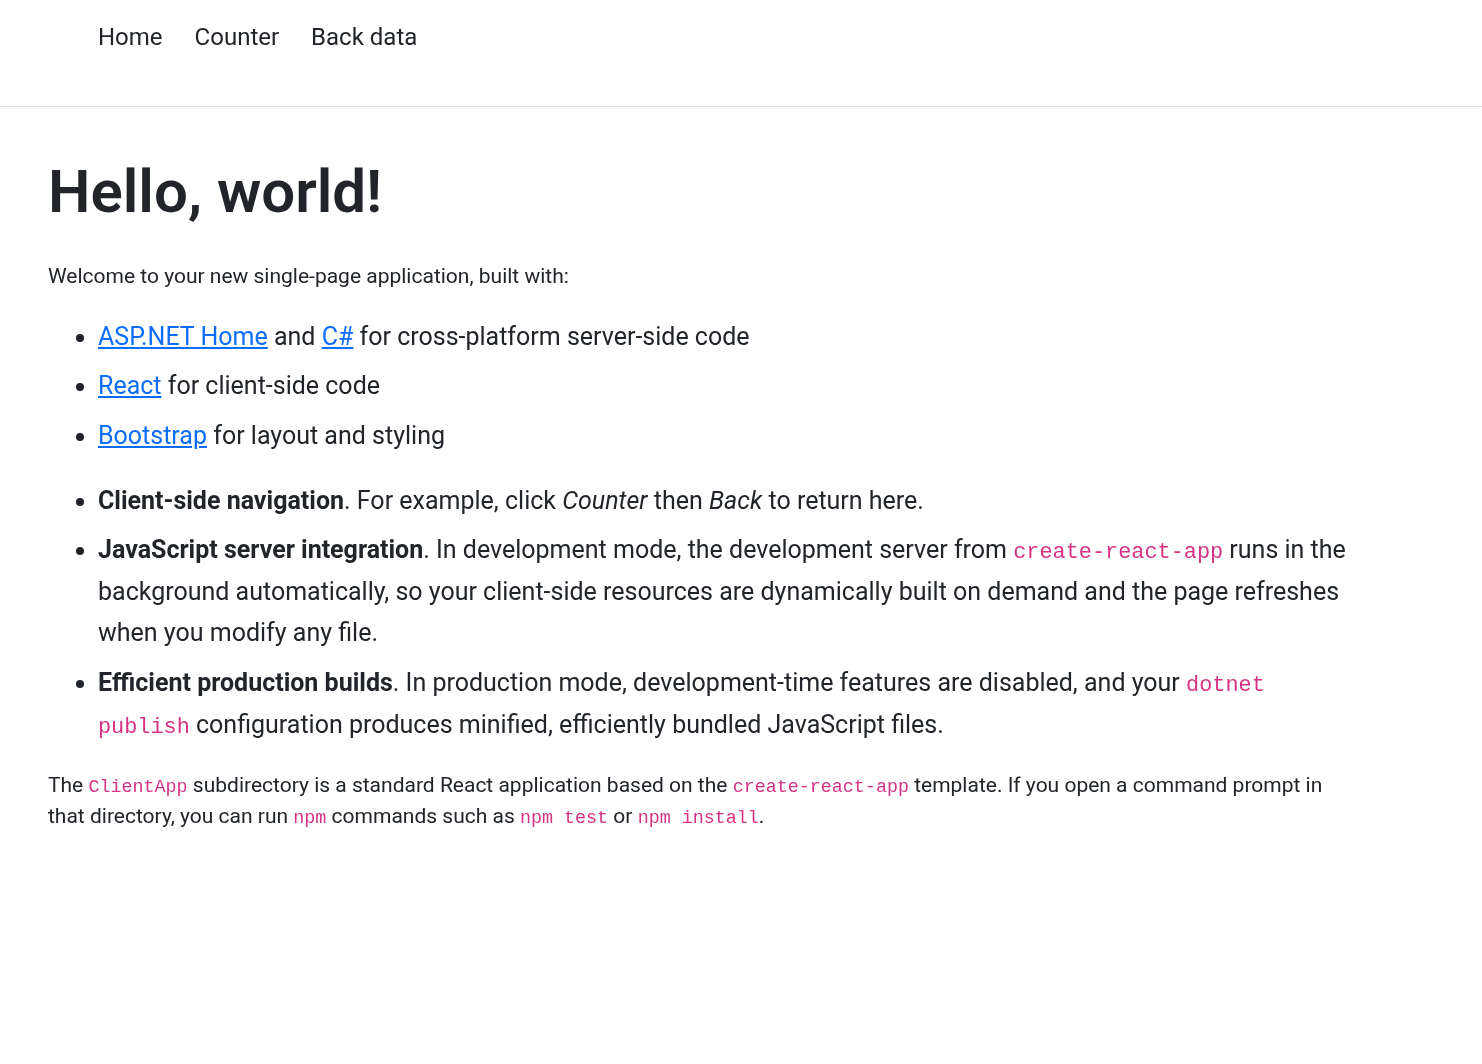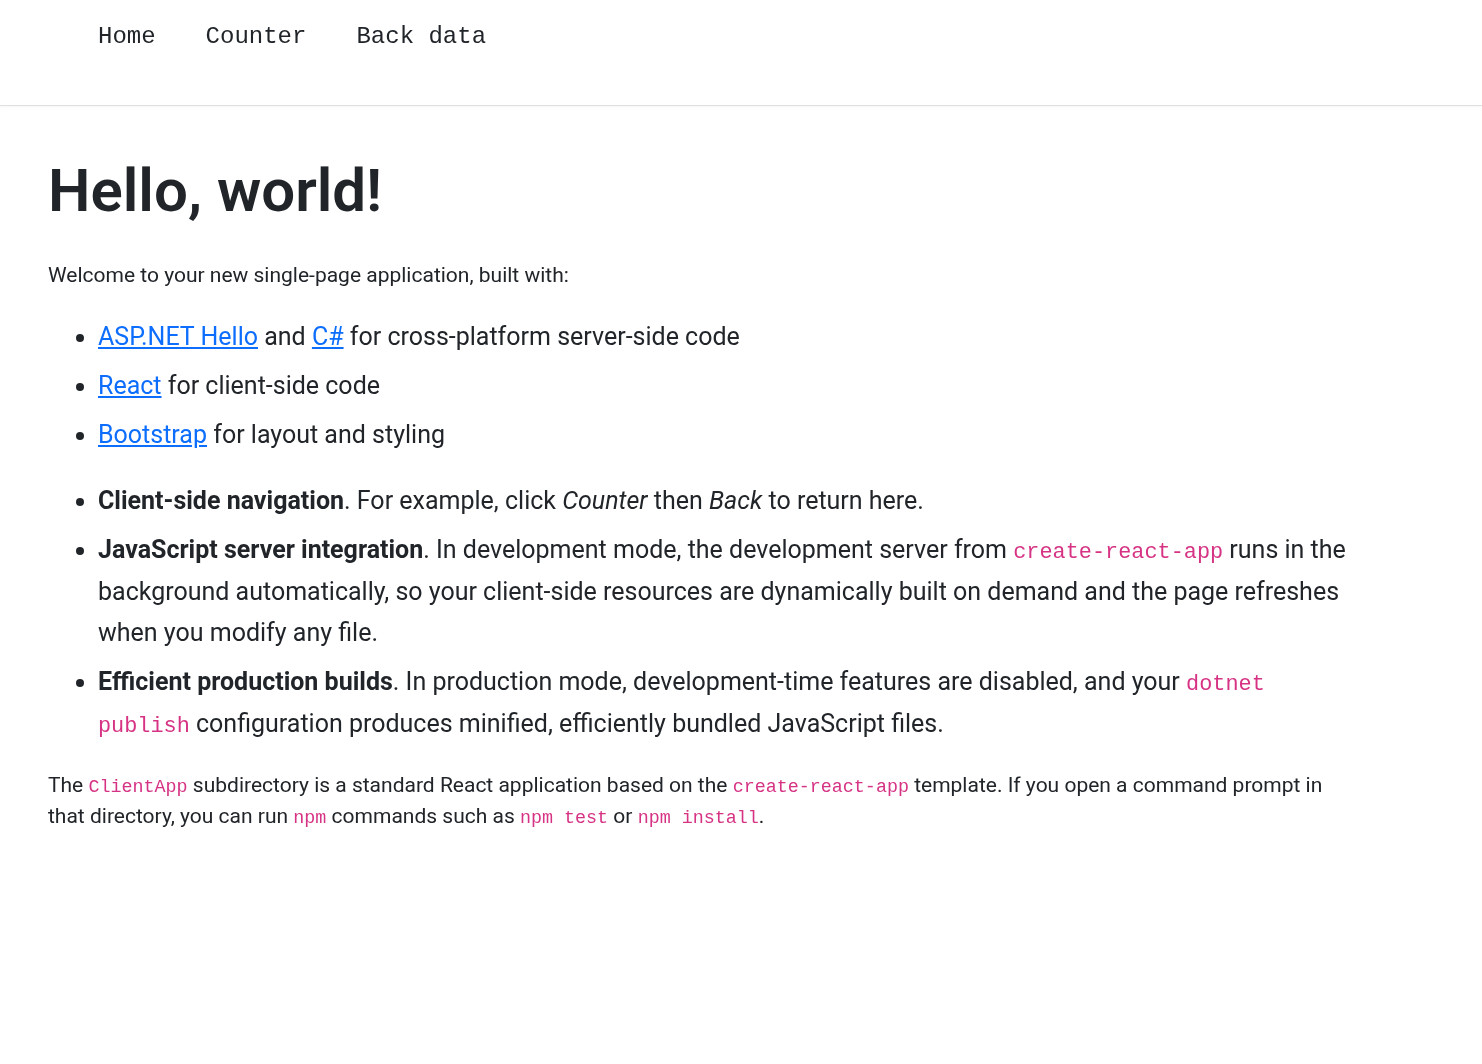--- a/index.html
+++ b/index.html
@@ -24,22 +24,21 @@
     }
     .navbar-brand {
       font-size: 30px;
       color: #212529;
       text-decoration: none;
       font-weight: 400;
     }
     .navbar-nav {
       display: flex;
       list-style: none;
-      gap: 50px;
-      font-family: Liberation Mono, monospace;
+      gap: 32px;
     }
     .nav-link {
       color: #212529;
       text-decoration: none;
       font-size: 24px;
     }
     .container {
       padding: 40px 48px;
       max-width: 1400px;
     }
@@ -97,21 +96,21 @@
   </ul>
 </nav>
 
 <div class="container">
   <h1>Hello, world!</h1>
 
   <p>Welcome to your new single-page application, built with:</p>
 
   <ul>
     <li>
-      <a>ASP.NET Hello</a><span> and </span><a>C#</a><span> for cross-platform server-side code</span>
+      <a>ASP.NET Home</a><span> and </span><a>C#</a><span> for cross-platform server-side code</span>
     </li>
     <li>
       <a>React</a><span> for client-side code</span>
     </li>
     <li>
       <a>Bootstrap</a><span> for layout and styling</span>
     </li>
   </ul>
 
 

